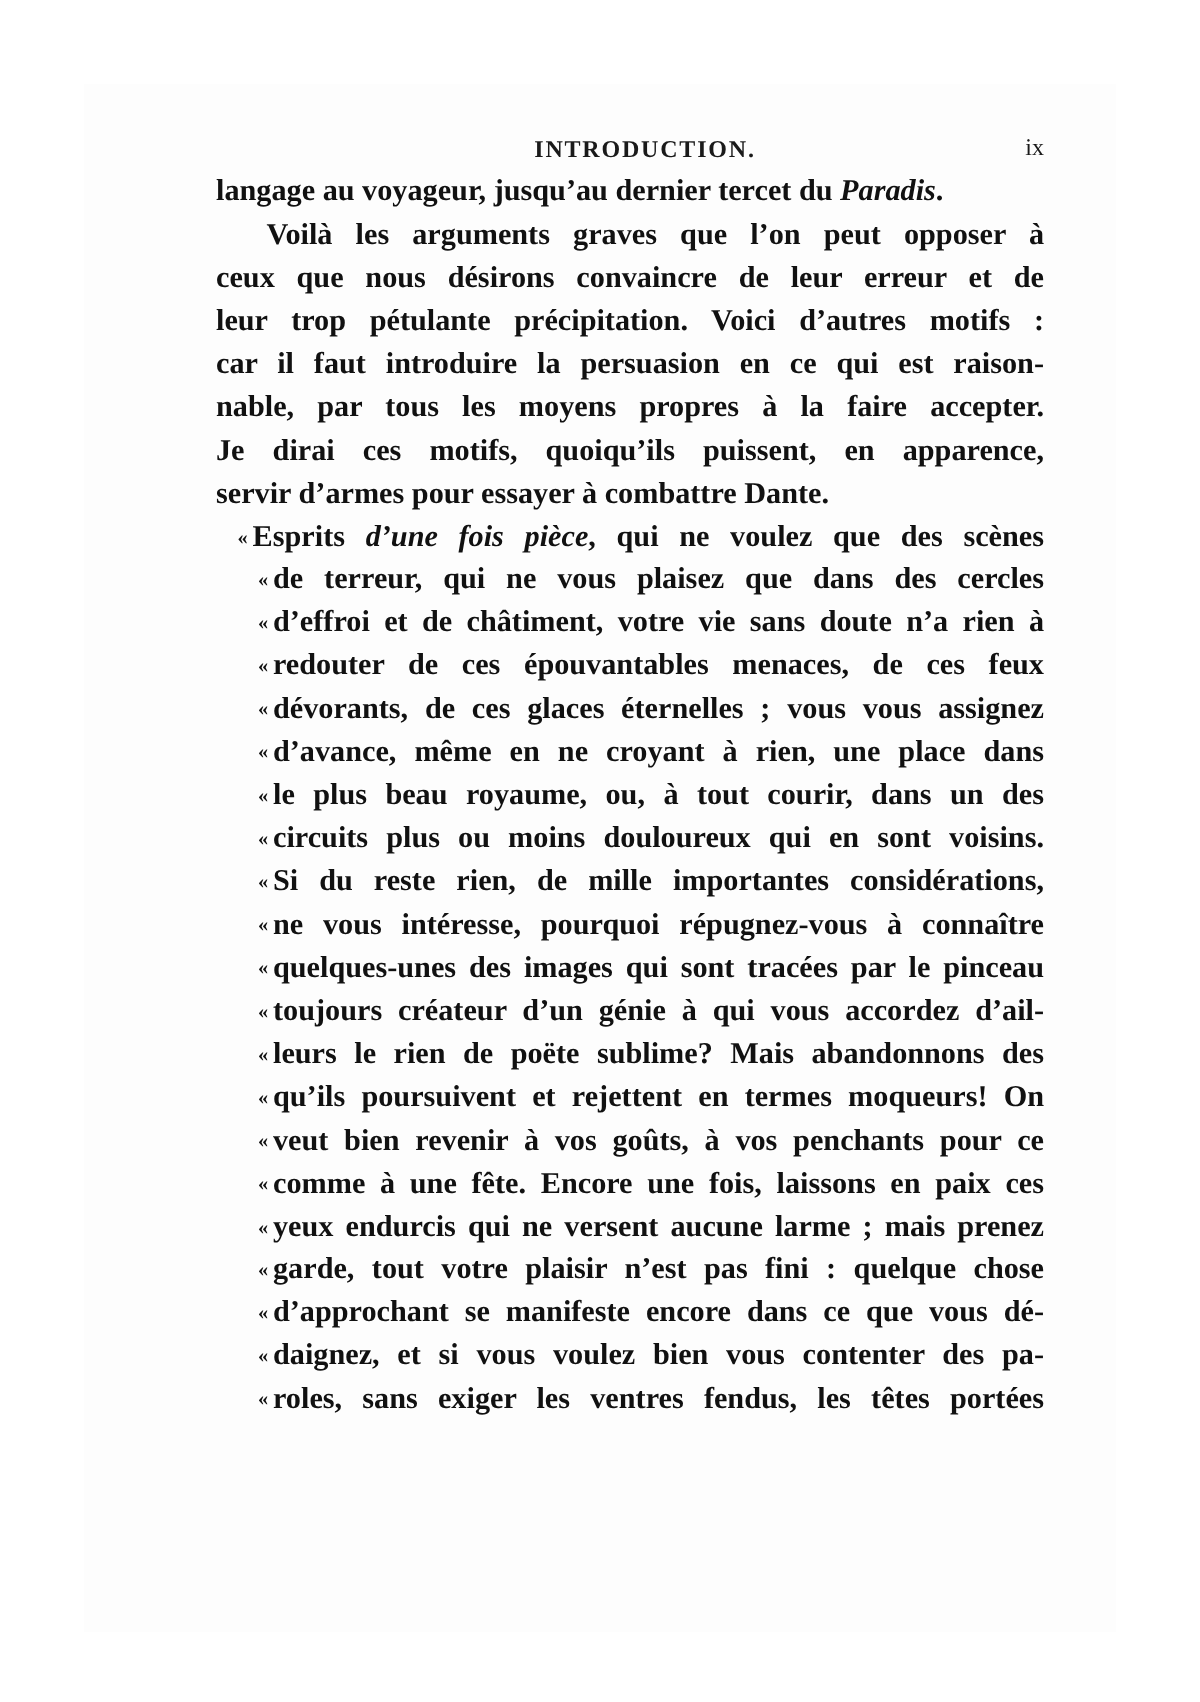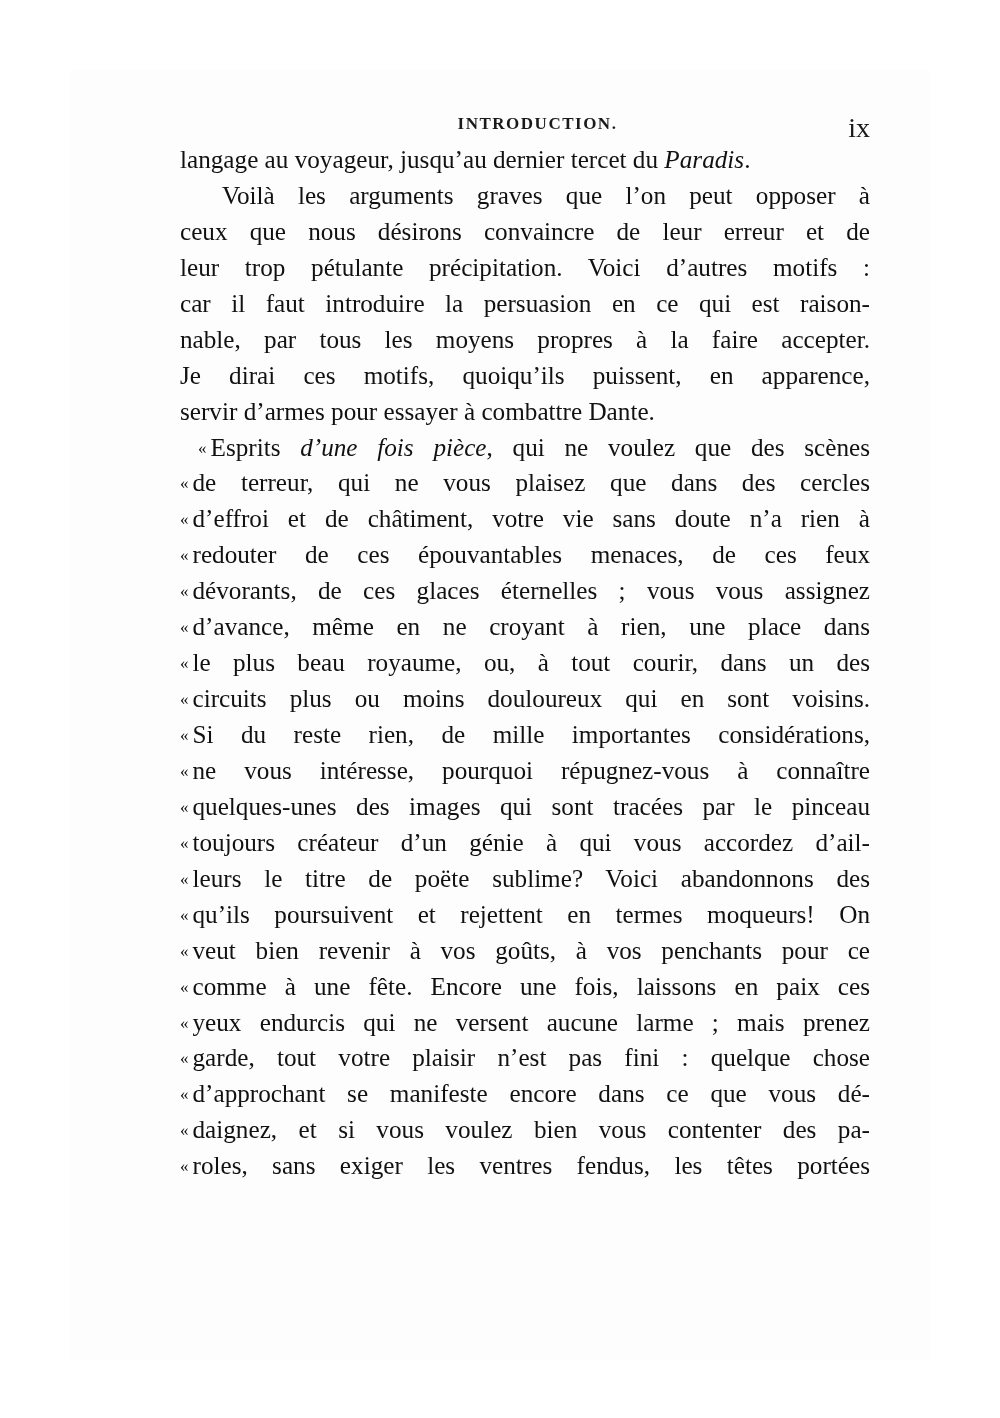--- a/index.html
+++ b/index.html
@@ -7,37 +7,38 @@
   .page {
     position:absolute; left:70px; top:70px; width:860px; height:1290px;
     background:#fdfdfd;
   }
   .running-head {
     position:absolute; left:180px; top:112px; width:690px; height:28px;
     font-family:"Liberation Serif", serif; font-weight:bold; color:#1a1a1a;
   }
   .rh-title {
     position:absolute; left:0; right:0; text-align:center;
-    font-size:17px; letter-spacing:1.5px; top:2px; padding-left:25px;font-family:Liberation Serif, serif;
+    font-size:20px; letter-spacing:1.5px; top:2px; padding-left:25px;font-family:Liberation Serif, serif;
   }
   .rh-page {
-    position:absolute; right:0; top:0; font-size:28px; font-weight:normal;
+    position:absolute; right:0; top:0; font-size:20px; font-weight:normal;
   }
   .text {
     position:absolute; left:180px; top:142px; width:690px;
     font-family:"Liberation Serif", serif; font-size:25.2px; color:#111;
     line-height:35.95px;
+    font-weight:bold;
   }
   .line {
     display:block; white-space:nowrap; text-align:justify; text-align-last:justify;
     height:35.95px;
   }
   .line.last { text-align-last:left; }
   .line.indent { padding-left:42px; }
-  .line.quote { padding-left:0; }
+  .line.quote { padding-left:0;margin-left:35px; }
   .q { font-size:17px; margin-right:4px; position:relative; top:-2px; }
   em { font-style:italic; }
 </style>
 </head>
 <body>
 
 <div class="page"></div>
 
 <div class="running-head">
   <span class="rh-title">INTRODUCTION.</span>
@@ -61,21 +62,21 @@
   <span class="line quote"><span class="q">«</span><span>d’effroi et de châtiment, votre vie sans doute n’a rien à</span></span>
   <span class="line quote"><span class="q">«</span><span>redouter de ces épouvantables menaces, de ces feux</span></span>
   <span class="line quote"><span class="q">«</span><span>dévorants, de ces glaces éternelles ; vous vous assignez</span></span>
   <span class="line quote"><span class="q">«</span><span>d’avance, même en ne croyant à rien, une place dans</span></span>
   <span class="line quote"><span class="q">«</span><span>le plus beau royaume, ou, à tout courir, dans un des</span></span>
   <span class="line quote"><span class="q">«</span><span>circuits plus ou moins douloureux qui en sont voisins.</span></span>
   <span class="line quote"><span class="q">«</span><span>Si du reste rien, de mille importantes considérations,</span></span>
   <span class="line quote"><span class="q">«</span><span>ne vous intéresse, pourquoi répugnez-vous à connaître</span></span>
   <span class="line quote"><span class="q">«</span><span>quelques-unes des images qui sont tracées par le pinceau</span></span>
   <span class="line quote"><span class="q">«</span><span>toujours créateur d’un génie à qui vous accordez d’ail-</span></span>
-  <span class="line quote"><span class="q">«</span><span>leurs le titre de poëte sublime? Voici abandonnons des</span></span>
+  <span class="line quote"><span class="q">«</span><span>leurs le rien de poëte sublime? Mais abandonnons des</span></span>
   <span class="line quote"><span class="q">«</span><span>qu’ils poursuivent et rejettent en termes moqueurs! On</span></span>
   <span class="line quote"><span class="q">«</span><span>veut bien revenir à vos goûts, à vos penchants pour ce</span></span>
   <span class="line quote"><span class="q">«</span><span>comme à une fête. Encore une fois, laissons en paix ces</span></span>
   <span class="line quote"><span class="q">«</span><span>yeux endurcis qui ne versent aucune larme ; mais prenez</span></span>
   <span class="line quote"><span class="q">«</span><span>garde, tout votre plaisir n’est pas fini : quelque chose</span></span>
   <span class="line quote"><span class="q">«</span><span>d’approchant se manifeste encore dans ce que vous dé-</span></span>
   <span class="line quote"><span class="q">«</span><span>daignez, et si vous voulez bien vous contenter des pa-</span></span>
   <span class="line quote"><span class="q">«</span><span>roles, sans exiger les ventres fendus, les têtes portées</span></span>
 </div>
 

